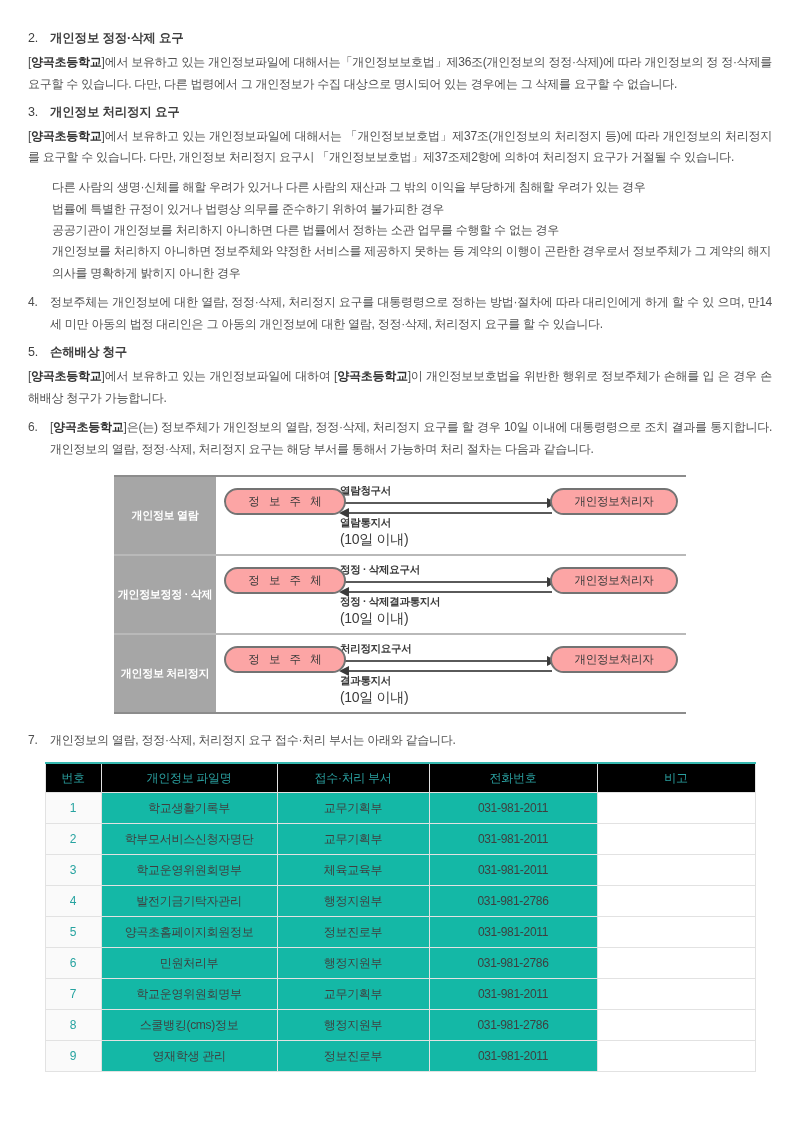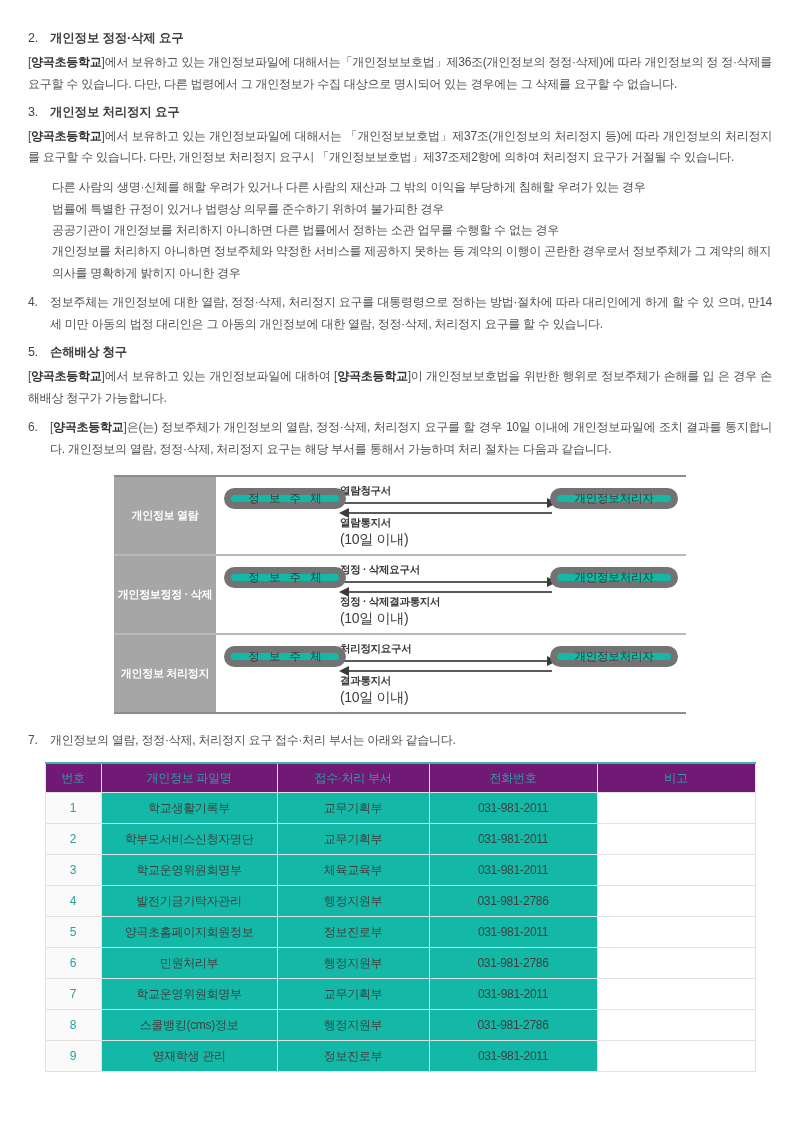--- a/index.html
+++ b/index.html
@@ -88,26 +88,26 @@
     padding: 19px 2px;
   }
   .diag-flow {
     flex: 1 1 auto;
     position: relative;
     display: flex;
     align-items: flex-start;
     padding: 11px 8px 8px 8px;
   }
   .pill {
-    border: 7px solid #737373;
+    border: 2px solid #737373;
     border-radius: 999px;
-    background: #14b8a6;
+    background: #fca5a5;
     font-size: 11.5px;
     color: #3a3a3a;
-    height: 21px;
+    height: 27px;
     display: flex;
     align-items: center;
     justify-content: center;
     white-space: nowrap;
     position: relative;
     z-index: 2;
   }
   .pill.subject { width: 122px; letter-spacing: 3px; padding-left: 3px; }
   .pill.handler { width: 128px; letter-spacing: -0.2px; }
   .arrows {
@@ -155,21 +155,21 @@
   }
   table.dept th, table.dept td {
     border: 1px solid #e2e2e2;
     font-size: 12px;
     text-align: center;
     height: 31px;
     padding: 2px 4px;
     letter-spacing: -0.3px;
   }
   table.dept thead th {
-    background: #701a75;
+    background: #000000;
     color: #2aa0a0;
     font-weight: normal;
     border-top: 2px solid #35b8b0;
     border-bottom: 1px solid #e2e2e2;
     height: 30px;
   }
   table.dept tbody td { color: #3f3f3f; background: #14b8a6; }
   table.dept tbody td.no { color: #26a3a0; background: #fafafa; }
   table.dept tbody td.note { background: #ffffff; }
   col.c-no    { width: 56px; }
@@ -203,21 +203,21 @@
   </ul>
 
   <p class="numbered"><span class="num">4.</span><span>정보주체는 개인정보에 대한 열람, 정정·삭제, 처리정지 요구를 대통령령으로 정하는 방법·절차에 따라 대리인에게 하게 할 수 있 으며, 만14세 미만 아동의 법정 대리인은 그 아동의 개인정보에 대한 열람, 정정·삭제, 처리정지 요구를 할 수 있습니다.</span></p>
 
   <div class="sec-head">
     <span class="num">5.</span>
     <span class="txt">손해배상 청구</span>
   </div>
   <p class="body"><span>[</span><b>양곡초등학교</b><span>]에서 보유하고 있는 개인정보파일에 대하여  [</span><b>양곡초등학교</b><span>]이 개인정보보호법을 위반한 행위로 정보주체가 손해를 입 은 경우 손해배상 청구가 가능합니다.</span></p>
 
-  <p class="numbered"><span class="num">6.</span><span>[</span><b>양곡초등학교</b><span>]은(는) 정보주체가 개인정보의 열람, 정정·삭제, 처리정지 요구를 할 경우 10일 이내에 개인정보파일에 조치 결과를 통지합니다. 개인정보의 열람, 정정·삭제, 처리정지 요구는 해당 부서를 통해서 가능하며 처리 절차는 다음과 같습니다.</span></p>
+  <p class="numbered"><span class="num">6.</span><span>[</span><b>양곡초등학교</b><span>]은(는) 정보주체가 개인정보의 열람, 정정·삭제, 처리정지 요구를 할 경우 10일 이내에 대통령령으로 조치 결과를 통지합니다. 개인정보의 열람, 정정·삭제, 처리정지 요구는 해당 부서를 통해서 가능하며 처리 절차는 다음과 같습니다.</span></p>
 
   <div class="diagram">
 
     <div class="diag-row">
       <div class="diag-label">개인정보 열람</div>
       <div class="diag-flow">
         <div class="pill subject">정 보 주 체</div>
         <div class="arrows">
           <div class="arrow-label top">열람청구서</div>
           <div class="arrow-line rightward"></div>

